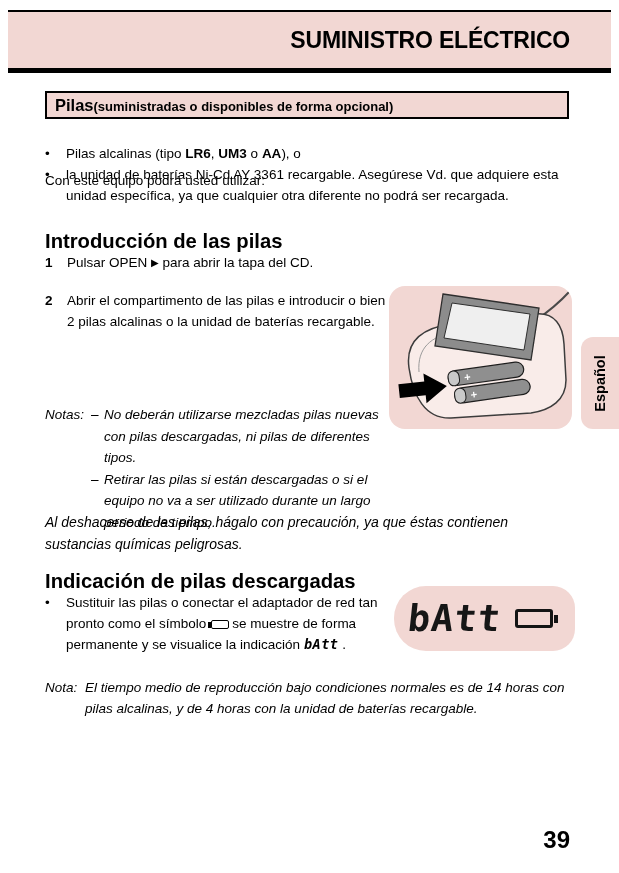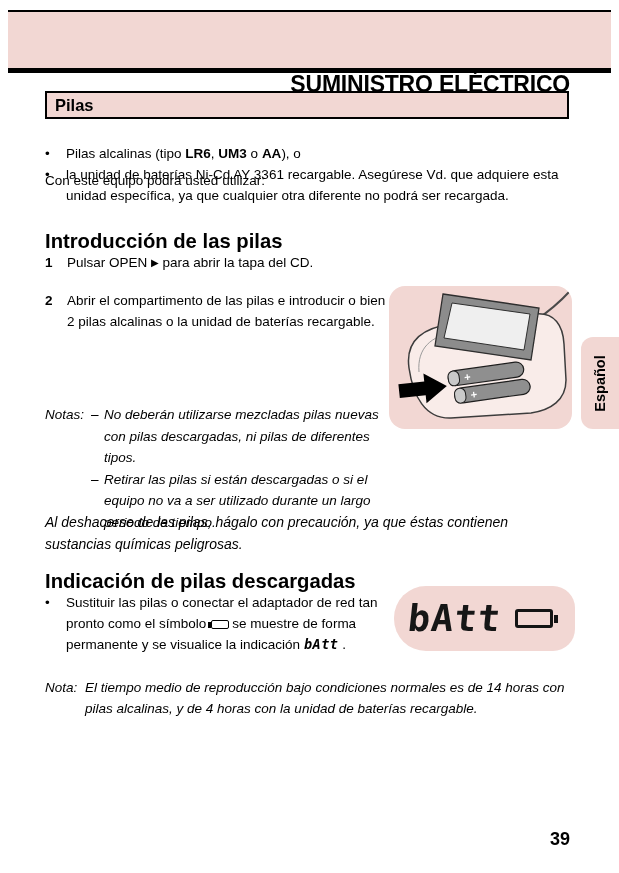--- a/index.html
+++ b/index.html
@@ -11,21 +11,21 @@
   }
 
   
   .band {
     position:absolute; left:8px; right:8px; top:10px; height:63px;
     background:#f2d7d3;
     border-top:2px solid #000; border-bottom:5px solid #000;
   }
   .band-title {
     line-height:56px; text-align:right; padding-right:41px;
-    font-size:23px; font-weight:bold; letter-spacing:-0.2px;margin-top:44px;
+    font-size:23px; font-weight:bold; letter-spacing:-0.2px;
   }
 
   
   .pilas-box {
     position:absolute; left:45px; top:91px; width:524px; height:28px;
     background:#f2d7d3; border:2px solid #000;
     display:flex; align-items:baseline; gap:0; padding:2px 0 0 8px;
   }
   .pilas-title { font-size:16.5px; font-weight:bold; }
   .pilas-sub { font-size:13px; font-weight:bold; }
@@ -102,33 +102,34 @@
   .nota-final .nf-text { flex:1; }
 
   
   .lang-tab {
     position:absolute; right:0; top:337px; width:38px; height:92px;
     background:#f2d7d3; border-radius:12px 0 0 12px;
     display:flex; align-items:center; justify-content:center;
   }
   .lang-text { transform:rotate(-90deg); font-weight:bold; font-size:14.5px; white-space:nowrap; }
 
-  .page-number { position:absolute; right:49px; top:829px; font-size:18px; font-weight:bold; }
+  .page-number { position:absolute; right:49px; top:829px; font-size:24px; font-weight:bold; }
 </style>
 </head>
 <body>
 
 <div class="page">
 
   <header class="band">
     <div class="band-title">SUMINISTRO ELÉCTRICO</div>
   </header>
 
   <section class="pilas-box">
     <span class="pilas-title">Pilas</span>
+    <span class="pilas-sub">(suministradas o disponibles de forma opcional)</span>
   </section>
 
   <p class="lead">Con este equipo podrá usted utilizar:</p>
 
   <div class="li li-1">
     <span class="marker">•</span>
     <span class="li-text"><span>Pilas alcalinas (tipo </span><span class="bold">LR6</span><span>, </span><span class="bold">UM3</span><span> o </span><span class="bold">AA</span><span>), o</span></span>
   </div>
 
   <div class="li li-2">

